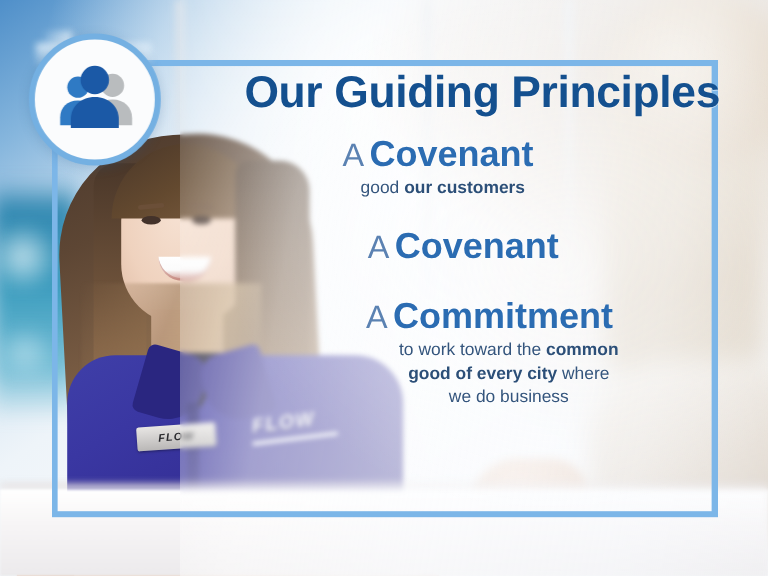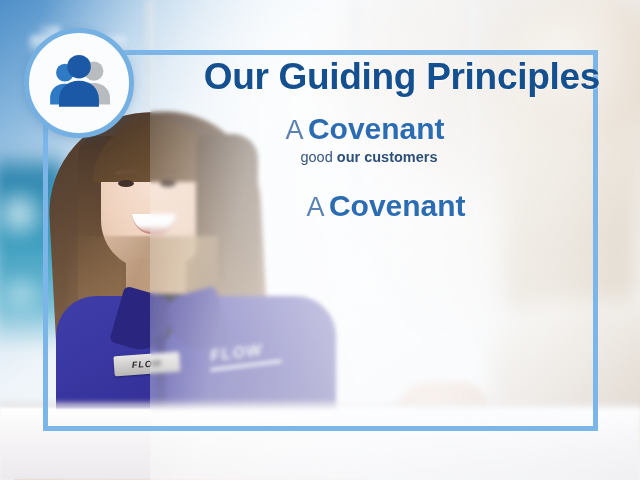--- a/index.html
+++ b/index.html
@@ -407,15 +407,26 @@
       </div>
     </div>
 
     <div class="principle pr-2">
       <div class="p-head">
         <span class="art">A</span>
         <span class="word">Covenant</span>
       </div>
     </div>
 
+    <div class="principle pr-3">
+      <div class="p-head">
+        <span class="art">A</span>
+        <span class="word">Commitment</span>
+      </div>
+      <div class="p-sub">
+        <div><span>to work toward the </span><b>common</b></div>
+        <div><b>good of every city</b><span> where</span></div>
+        <div>we do business</div>
+      </div>
+    </div>
 
   </div>
 </div>
 
 </body></html>

